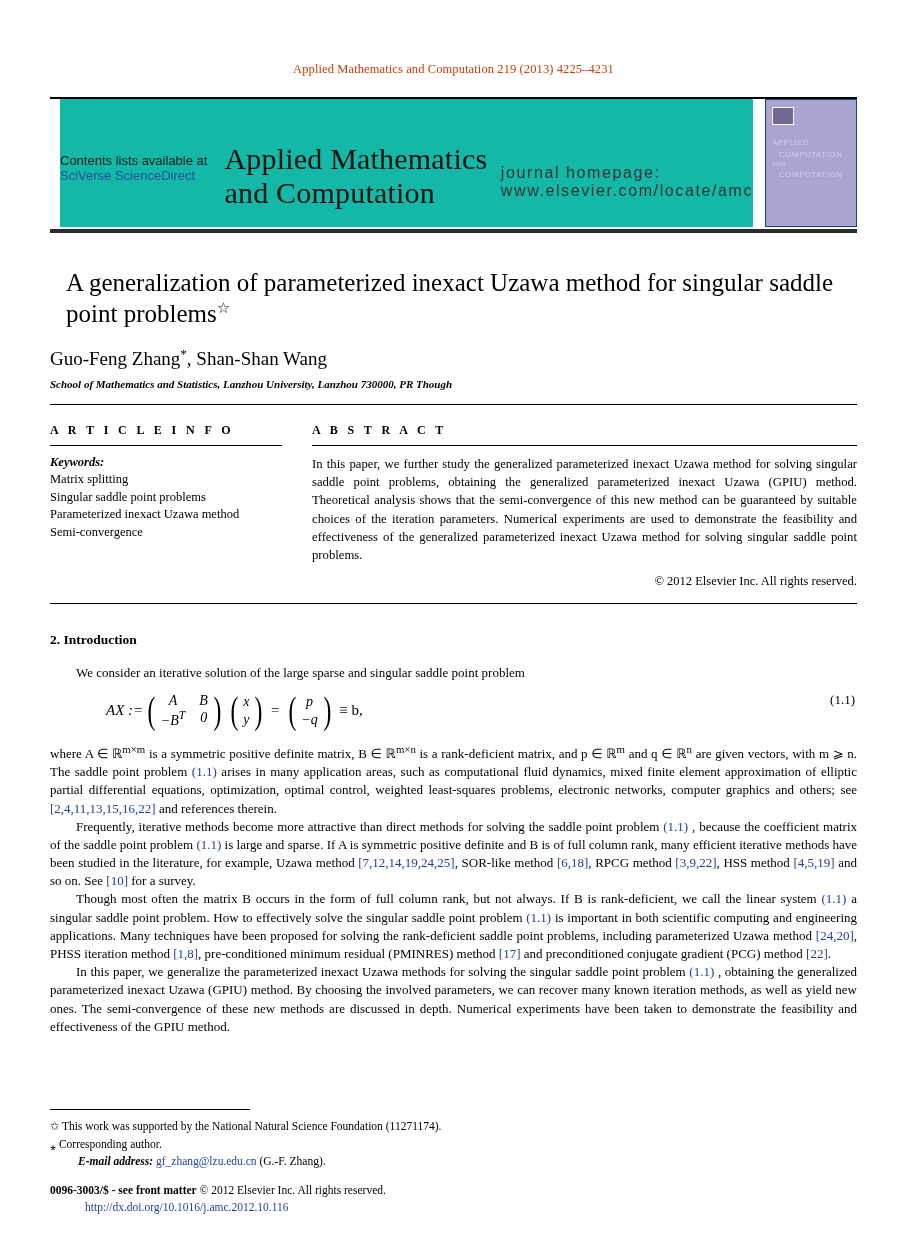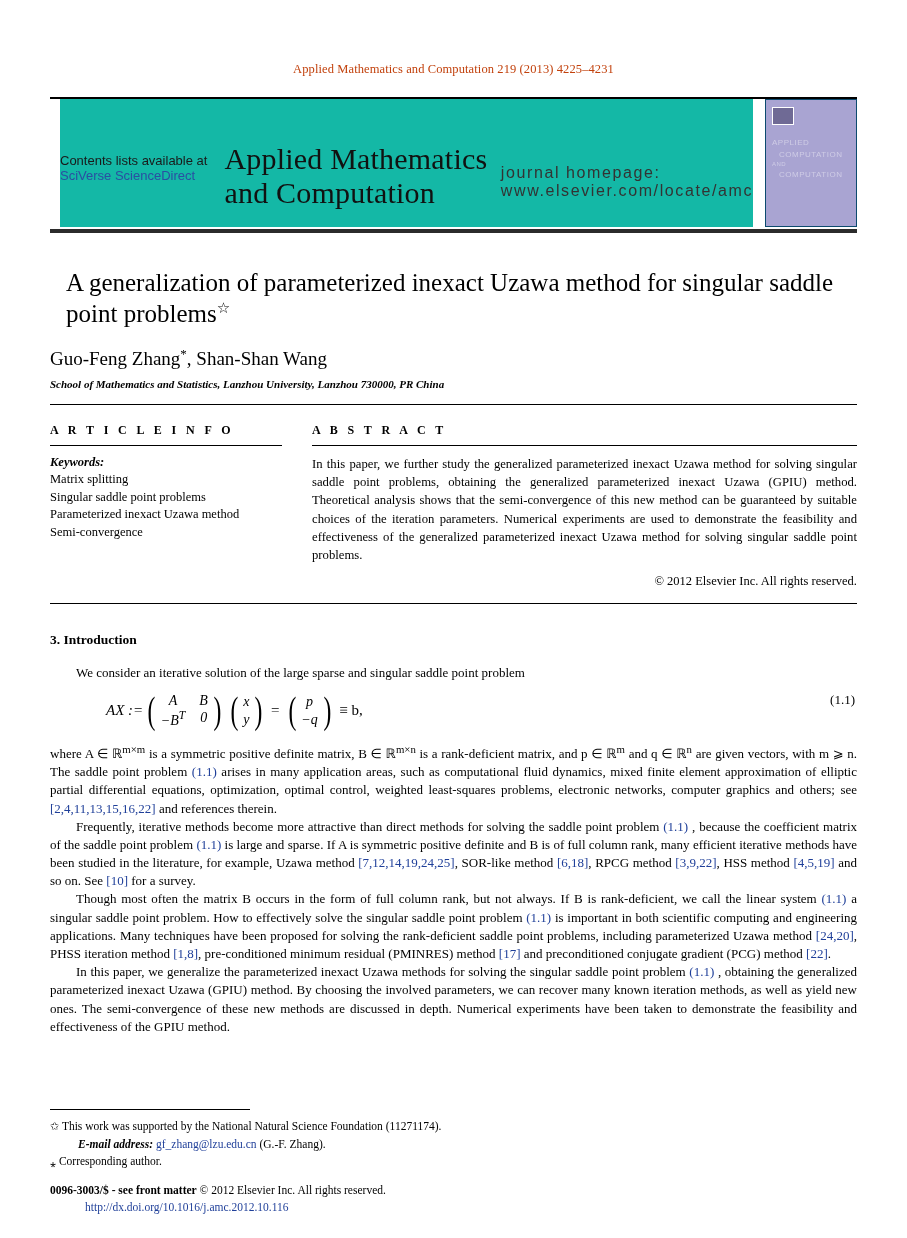--- a/index.html
+++ b/index.html
@@ -318,21 +318,21 @@
         <div class="small">AND</div>
         <div class="ind">COMPUTATION</div>
       </div>
     </div>
   </div>
   <div class="masthead-rule-bottom"></div>
 
   <div class="title-block">
     <h1 class="paper-title"><span>A generalization of parameterized inexact Uzawa method for singular saddle point problems</span><span class="star">☆</span></h1>
     <div class="authors"><span>Guo-Feng Zhang</span><span class="corr">*</span><span>, Shan-Shan Wang</span></div>
-    <div class="affiliation">School of Mathematics and Statistics, Lanzhou University, Lanzhou 730000, PR China</div>
+    <div class="affiliation">School of Mathematics and Statistics, Lanzhou University, Lanzhou 730000, PR Though</div>
     <div class="rule-thin"></div>
   </div>
 
   <div class="info-abstract">
     <div class="col-info">
       <div class="sec-head">A R T I C L E   I N F O</div>
       <div class="sec-rule"></div>
       <div class="kw-title">Keywords:</div>
       <div class="kw">
         <div>Matrix splitting</div>
@@ -344,21 +344,21 @@
     <div class="col-abstract">
       <div class="sec-head">A B S T R A C T</div>
       <div class="sec-rule"></div>
       <div class="abstract-body">In this paper, we further study the generalized parameterized inexact Uzawa method for solving singular saddle point problems, obtaining the generalized parameterized inexact Uzawa (GPIU) method. Theoretical analysis shows that the semi-convergence of this new method can be guaranteed by suitable choices of the iteration parameters. Numerical experiments are used to demonstrate the feasibility and effectiveness of the generalized parameterized inexact Uzawa method for solving singular saddle point problems.</div>
       <div class="copyright-line">© 2012 Elsevier Inc. All rights reserved.</div>
     </div>
   </div>
   <div class="rule-after-abs"></div>
 
   <div class="body-section">
-    <div class="section-title">3. Introduction</div>
+    <div class="section-title">2. Introduction</div>
     <p class="body-par">We consider an iterative solution of the large sparse and singular saddle point problem</p>
 
     <div class="equation-row">
       <div class="eq-body">
         <span>AX :=</span>
         <span class="matrix">
           <span class="paren">(</span>
           <span class="mgrid two-col">
             <span>A</span>
             <span>B</span>
@@ -391,22 +391,22 @@
 
     <p class="body-par noindent" id="par-p1"><span>where A ∈ ℝ</span><sup>m×m</sup><span> is a symmetric positive definite matrix, B ∈ ℝ</span><sup>m×n</sup><span> is a rank-deficient matrix, and p ∈ ℝ</span><sup>m</sup><span> and q ∈ ℝ</span><sup>n</sup><span> are given vectors, with m ⩾ n. The saddle point problem </span><span class="ref">(1.1)</span><span> arises in many application areas, such as computational fluid dynamics, mixed finite element approximation of elliptic partial differential equations, optimization, optimal control, weighted least-squares problems, electronic networks, computer graphics and others; see </span><span class="ref">[2,4,11,13,15,16,22]</span><span> and references therein.</span></p>
     <p class="body-par" id="par-p2"><span>Frequently, iterative methods become more attractive than direct methods for solving the saddle point problem </span><span class="ref">(1.1)</span><span> , because the coefficient matrix of the saddle point problem </span><span class="ref">(1.1)</span><span> is large and sparse. If A is symmetric positive definite and B is of full column rank, many efficient iterative methods have been studied in the literature, for example, Uzawa method </span><span class="ref">[7,12,14,19,24,25]</span><span>, SOR-like method </span><span class="ref">[6,18]</span><span>, RPCG method </span><span class="ref">[3,9,22]</span><span>, HSS method </span><span class="ref">[4,5,19]</span><span> and so on. See </span><span class="ref">[10]</span><span> for a survey.</span></p>
     <p class="body-par" id="par-p3"><span>Though most often the matrix B occurs in the form of full column rank, but not always. If B is rank-deficient, we call the linear system </span><span class="ref">(1.1)</span><span> a singular saddle point problem. How to effectively solve the singular saddle point problem </span><span class="ref">(1.1)</span><span> is important in both scientific computing and engineering applications. Many techniques have been proposed for solving the rank-deficient saddle point problems, including parameterized Uzawa method </span><span class="ref">[24,20]</span><span>, PHSS iteration method </span><span class="ref">[1,8]</span><span>, pre-conditioned minimum residual (PMINRES) method </span><span class="ref">[17]</span><span> and preconditioned conjugate gradient (PCG) method </span><span class="ref">[22]</span><span>.</span></p>
     <p class="body-par" id="par-p4"><span>In this paper, we generalize the parameterized inexact Uzawa methods for solving the singular saddle point problem </span><span class="ref">(1.1)</span><span> , obtaining the generalized parameterized inexact Uzawa (GPIU) method. By choosing the involved parameters, we can recover many known iteration methods, as well as yield new ones. The semi-convergence of these new methods are discussed in depth. Numerical experiments have been taken to demonstrate the feasibility and effectiveness of the GPIU method.</span></p>
   </div>
 
   <div class="footnotes">
     <div class="fn-rule"></div>
     <div class="fn-line"><span class="mark">✩</span> <span>This work was supported by the National Natural Science Foundation (11271174).</span></div>
+    <div class="fn-line"><span class="mark">⁎</span> <span>Corresponding author.</span></div>
     <div class="fn-line" style="padding-left:28px;text-indent:0"><span class="fn-email-lbl">E-mail address:</span> <span class="fn-email">gf_zhang@lzu.edu.cn</span> <span>(G.-F. Zhang).</span></div>
-    <div class="fn-line"><span class="mark">⁎</span> <span>Corresponding author.</span></div>
   </div>
 
   <div class="colophon">
     <div><span class="issn">0096-3003/$ - see front matter</span> <span>© 2012 Elsevier Inc. All rights reserved.</span></div>
     <div class="doi">http://dx.doi.org/10.1016/j.amc.2012.10.116</div>
   </div>
 
 </div>
 
 </body></html>

